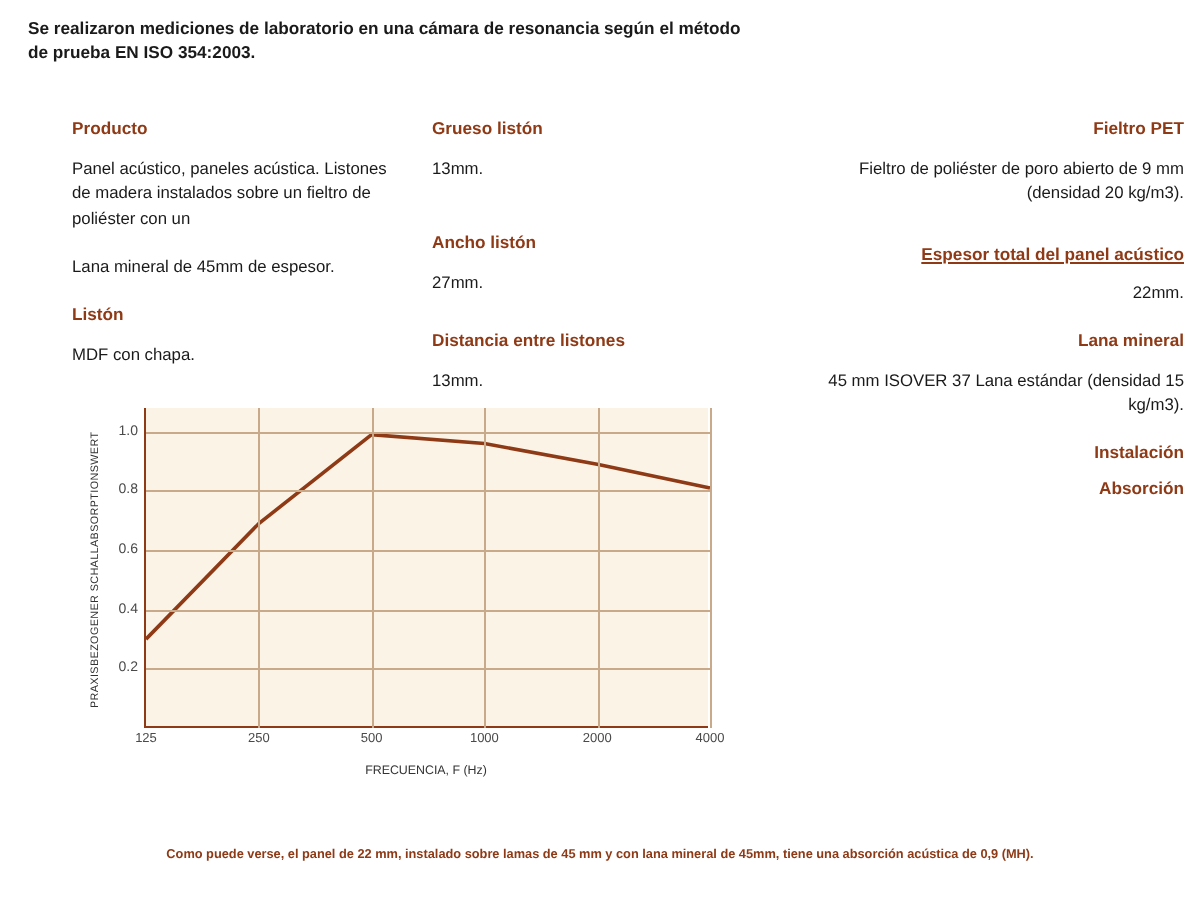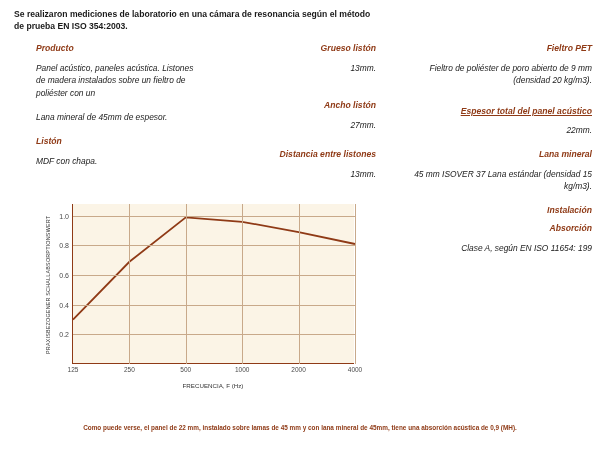--- a/index.html
+++ b/index.html
@@ -31,25 +31,24 @@
     width: 480px;
   }
   .intro span { display: block; }
 
   .columns {
     position: relative;
     height: 360px;
   }
   .col {
     position: absolute;
-    top: 0;
-    font-style: italic;
+    top: 16px;
   }
   .col-1 { left: 22px;  width: 160px; }
-  .col-2 { left: 202px; width: 160px; text-align: right; }
+  .col-2 { left: 202px; width: 160px; }
   .col-3 { left: 378px; width: 200px; text-align: right; }
 
   .heading {
     color: #8f3a16;
     font-size: 8.6px;
     font-weight: bold;
     margin: 0 0 7px 0;
     line-height: 1.35;
   }
   .heading.underline {
@@ -193,21 +192,20 @@
 
     <div class="col col-3">
       <div class="heading">Fieltro PET</div>
       <div class="para">Fieltro de poliéster de poro abierto de 9 mm (densidad 20 kg/m3).</div>
       <div class="heading underline">Espesor total del panel acústico</div>
       <div class="para">22mm.</div>
       <div class="heading">Lana mineral</div>
       <div class="para">45 mm ISOVER 37 Lana estándar (densidad 15 kg/m3).</div>
       <div class="heading">Instalación</div>
       <div class="heading">Absorción</div>
-      <div class="para">Clase A, según EN ISO 11654: 199</div>
     </div>
   </div>
 
   <div class="chart-wrap">
     <div class="ylabel">PRAXISBEZOGENER SCHALLABSORPTIONSWERT</div>
     <div class="chart-bg" id="plot-area">
       <svg class="series-svg" id="series-svg" viewBox="0 0 282 160" preserveAspectRatio="none">
           <polyline points="0.00,115.56 56.40,57.78 112.80,13.33 169.20,17.78 225.60,28.15 282.00,40.00" fill="none" stroke="#8f3a16" stroke-width="1.8" vector-effect="non-scaling-stroke"></polyline>
         </svg>
     <div class="xtick" style="left: 0px;">125</div>

